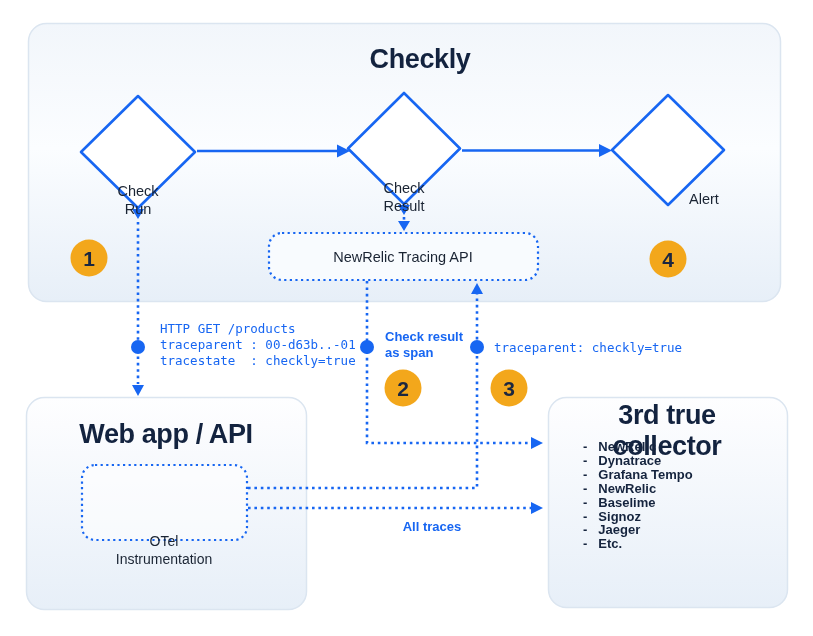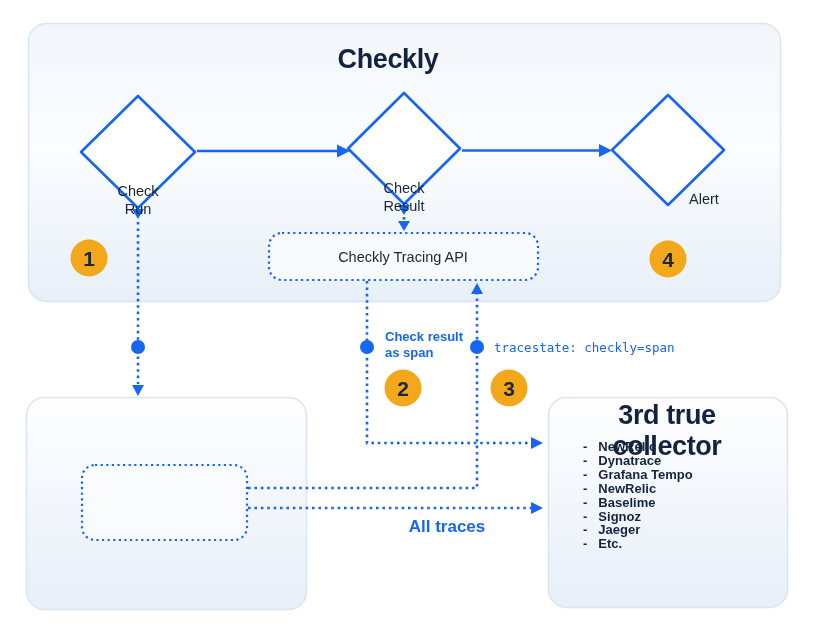--- a/index.html
+++ b/index.html
@@ -92,40 +92,46 @@
       <polygon points="471,294 483,294 477,283" fill="#1766F2"></polygon>
       <circle cx="477" cy="347" r="7" fill="#1766F2"></circle>
     </g>
 
     <g>
       <line x1="248" y1="508" x2="531" y2="508" stroke="#1766F2" stroke-width="2.6" stroke-dasharray="2.6 3.8"></line>
       <polygon points="531,502 531,514 543,508" fill="#1766F2"></polygon>
     </g>
   </svg>
 
-  <div class="label panel-title centerx" style="left:388px; top:44px;text-align:center;">Checkly</div>
+  <div class="label panel-title centerx" style="left:420px; top:44px;text-align:center;">Checkly</div>
 
   <div class="label node-label center preline" style="left:138px; top:152px;">Check
 Run</div>
   <div class="label node-label center preline" style="left:404px; top:149px;">Check
 Result</div>
   <div class="label node-label center preline" style="left:704px; top:151px;">Alert</div>
 
-  <div class="label api-label center" style="left:403px; top:257px;">Checkly Tracing API</div>
+  <div class="label api-label center" style="left:403px; top:257px;">NewRelic Tracing API</div>
 
   <div class="badge" style="left:89px; top:258px;">1</div>
   <div class="badge" style="left:403px; top:388px;">2</div>
   <div class="badge" style="left:509px; top:388px;">3</div>
   <div class="badge" style="left:668px; top:259px;">4</div>
 
+  <div class="label mono" style="left:160px; top:321px;">HTTP GET /products
+traceparent : 00-d63b..-01
+tracestate  : checkly=true</div>
   <div class="label blue-bold preline" style="left:385px; top:329px;">Check result
 as span</div>
-  <div class="label mono" style="left:494px; top:340px;">tracestate: checkly=span</div>
-  <div class="label blue-bold centerx" style="left:447px; top:519px; font-size:17px;">All traces</div>
+  <div class="label mono" style="left:494px; top:340px;">traceparent: checkly=true</div>
+  <div class="label blue-bold centerx" style="left:432px; top:519px; font-size:13px;">All traces</div>
 
+  <div class="label panel-title center" style="left:166px; top:434px;">Web app / API</div>
+  <div class="label node-label center preline" style="left:164px; top:502px; font-size:14px;">OTel
+Instrumentation</div>
 
   <div class="label panel-title center" style="left:667px; top:431px;">3rd true collector</div>
   <ul class="vendor-list">
     <li>NewRelic</li>
     <li>Dynatrace</li>
     <li>Grafana Tempo</li>
     <li>NewRelic</li>
     <li>Baselime</li>
     <li>Signoz</li>
     <li>Jaeger</li>

